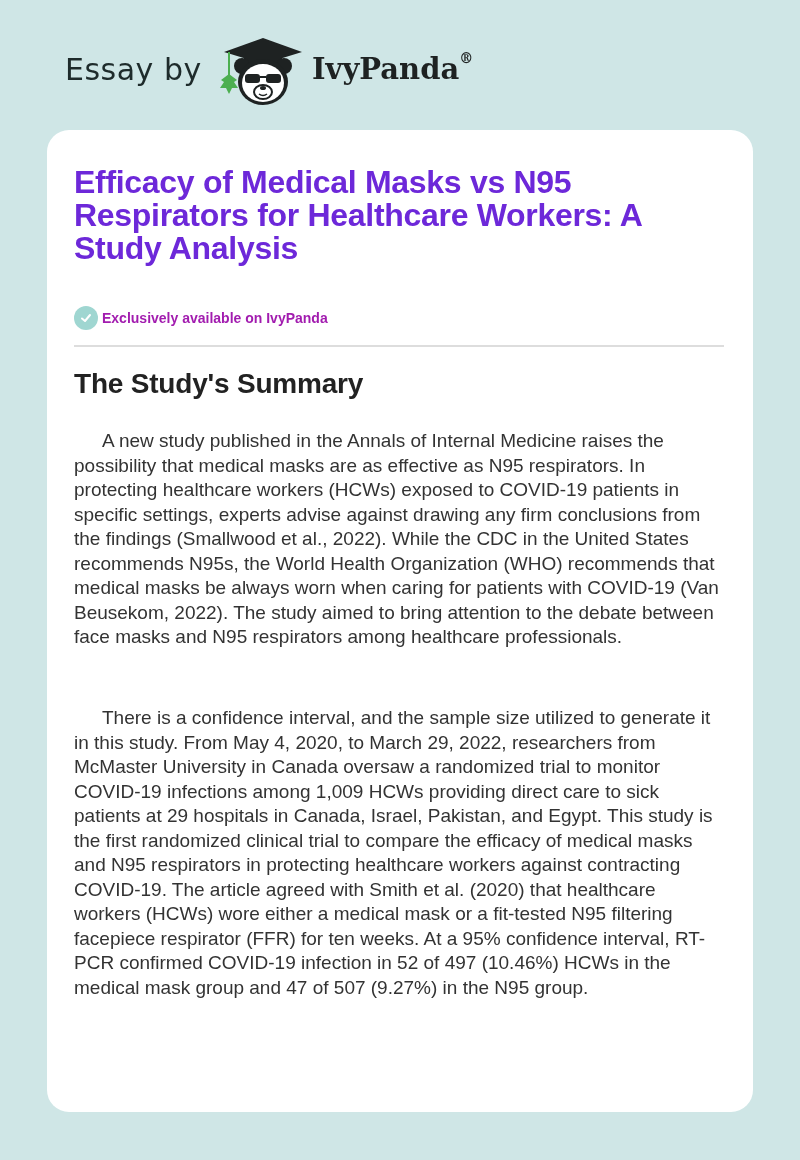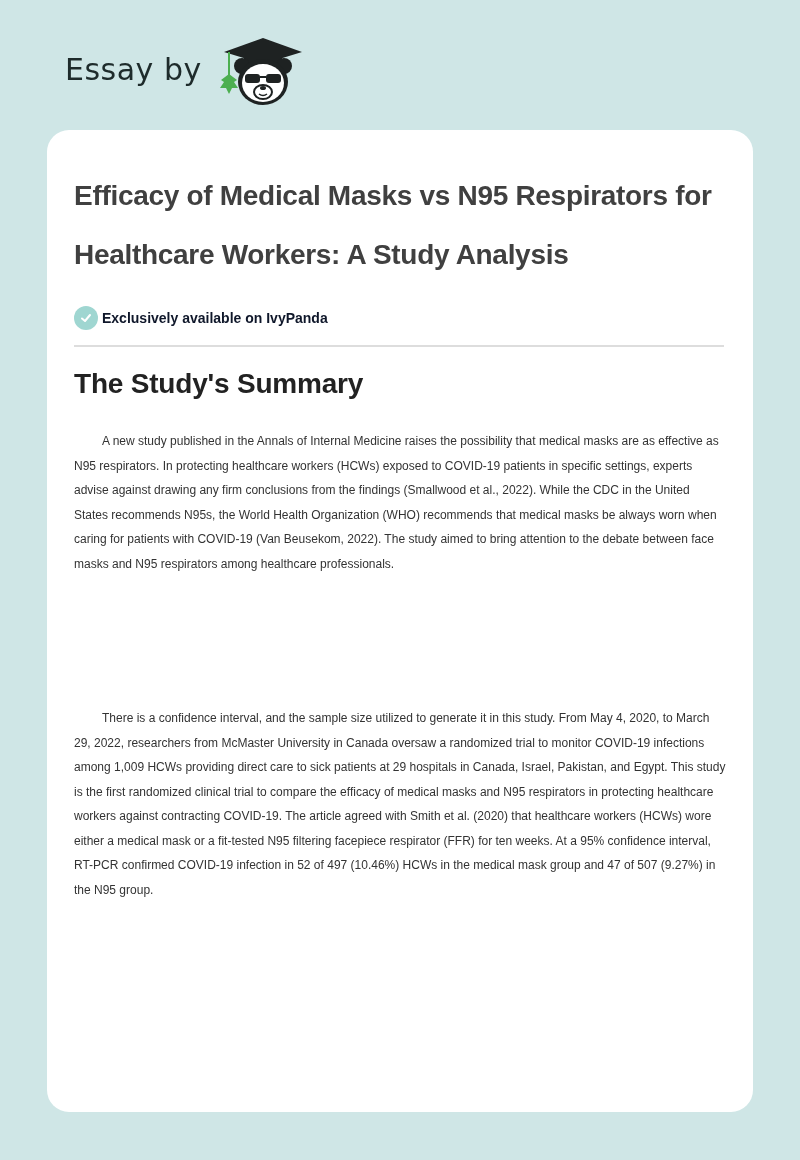--- a/index.html
+++ b/index.html
@@ -47,65 +47,65 @@
       position: absolute;
       left: 47px; top: 130px;
       width: 706px; height: 982px;
       background: #ffffff;
       border-radius: 22px;
     }
     .title {
       position: absolute;
       left: 27px; top: 36px;
       width: 640px;
-      font-size: 28px;
+      font-size: 32px;
       font-weight: bold;
-      line-height: 59px;
-      color: #404040;
+      line-height: 33px;
+      color: #6d28d9;
       letter-spacing: -0.3px;
     }
     .badge {
       position: absolute;
       left: 27px; top: 176px;
       display: flex;
       align-items: center;
     }
     .check-icon {
       width: 24px; height: 24px;
       border-radius: 50%;
       background: #9fd6d1;
       display: flex;
       align-items: center;
       justify-content: center;
       margin-right: 4px;
     }
     .badge-text {
       font-size: 14px;
       font-weight: bold;
-      color: #0f172a;
+      color: #a21caf;
     }
     .divider {
       position: absolute;
       left: 27px; top: 215px;
       width: 650px; height: 2px;
       background: #dddddd;
     }
     .h2 {
       position: absolute;
       left: 27px;
       font-size: 28px;
       font-weight: bold;
       color: #222222;
       letter-spacing: -0.2px;
     }
     .para {
       position: absolute;
       left: 27px;
       width: 652px;
-      font-size: 12px;
+      font-size: 19px;
       line-height: 24.5px;
       color: #333333;
       text-indent: 28px;
     }
   </style>
 </head>
 <body>
 
 <div class="header">
   <span class="brand-prefix">Essay by</span>
@@ -127,20 +127,21 @@
 
       <rect x="27" y="38" width="15" height="9" rx="3" fill="#1e2222"></rect>
       <rect x="48" y="38" width="15" height="9" rx="3" fill="#1e2222"></rect>
       <line x1="42" y1="41" x2="48" y2="41" stroke="#1e2222" stroke-width="2"></line>
 
       <ellipse cx="45" cy="56" rx="9" ry="7" fill="#ffffff" stroke="#1e2222" stroke-width="2"></ellipse>
       <ellipse cx="45" cy="52" rx="3" ry="2" fill="#1e2222"></ellipse>
       <path d="M41,58 Q45,61 49,58" stroke="#1e2222" stroke-width="1.5" fill="none"></path>
     </svg>
   </span>
+  <span class="brand-name"><span>IvyPanda</span><sup>®</sup></span>
 </div>
 
 <main class="card">
   <h1 class="title">Efficacy of Medical Masks vs N95 Respirators for Healthcare Workers: A Study Analysis</h1>
 
   <div class="badge">
     <span class="check-icon">
       <svg width="12" height="12" viewBox="0 0 12 12">
         <path d="M2,6.5 L5,9 L10,3" stroke="#ffffff" stroke-width="2" fill="none" stroke-linecap="round" stroke-linejoin="round"></path>
       </svg>

